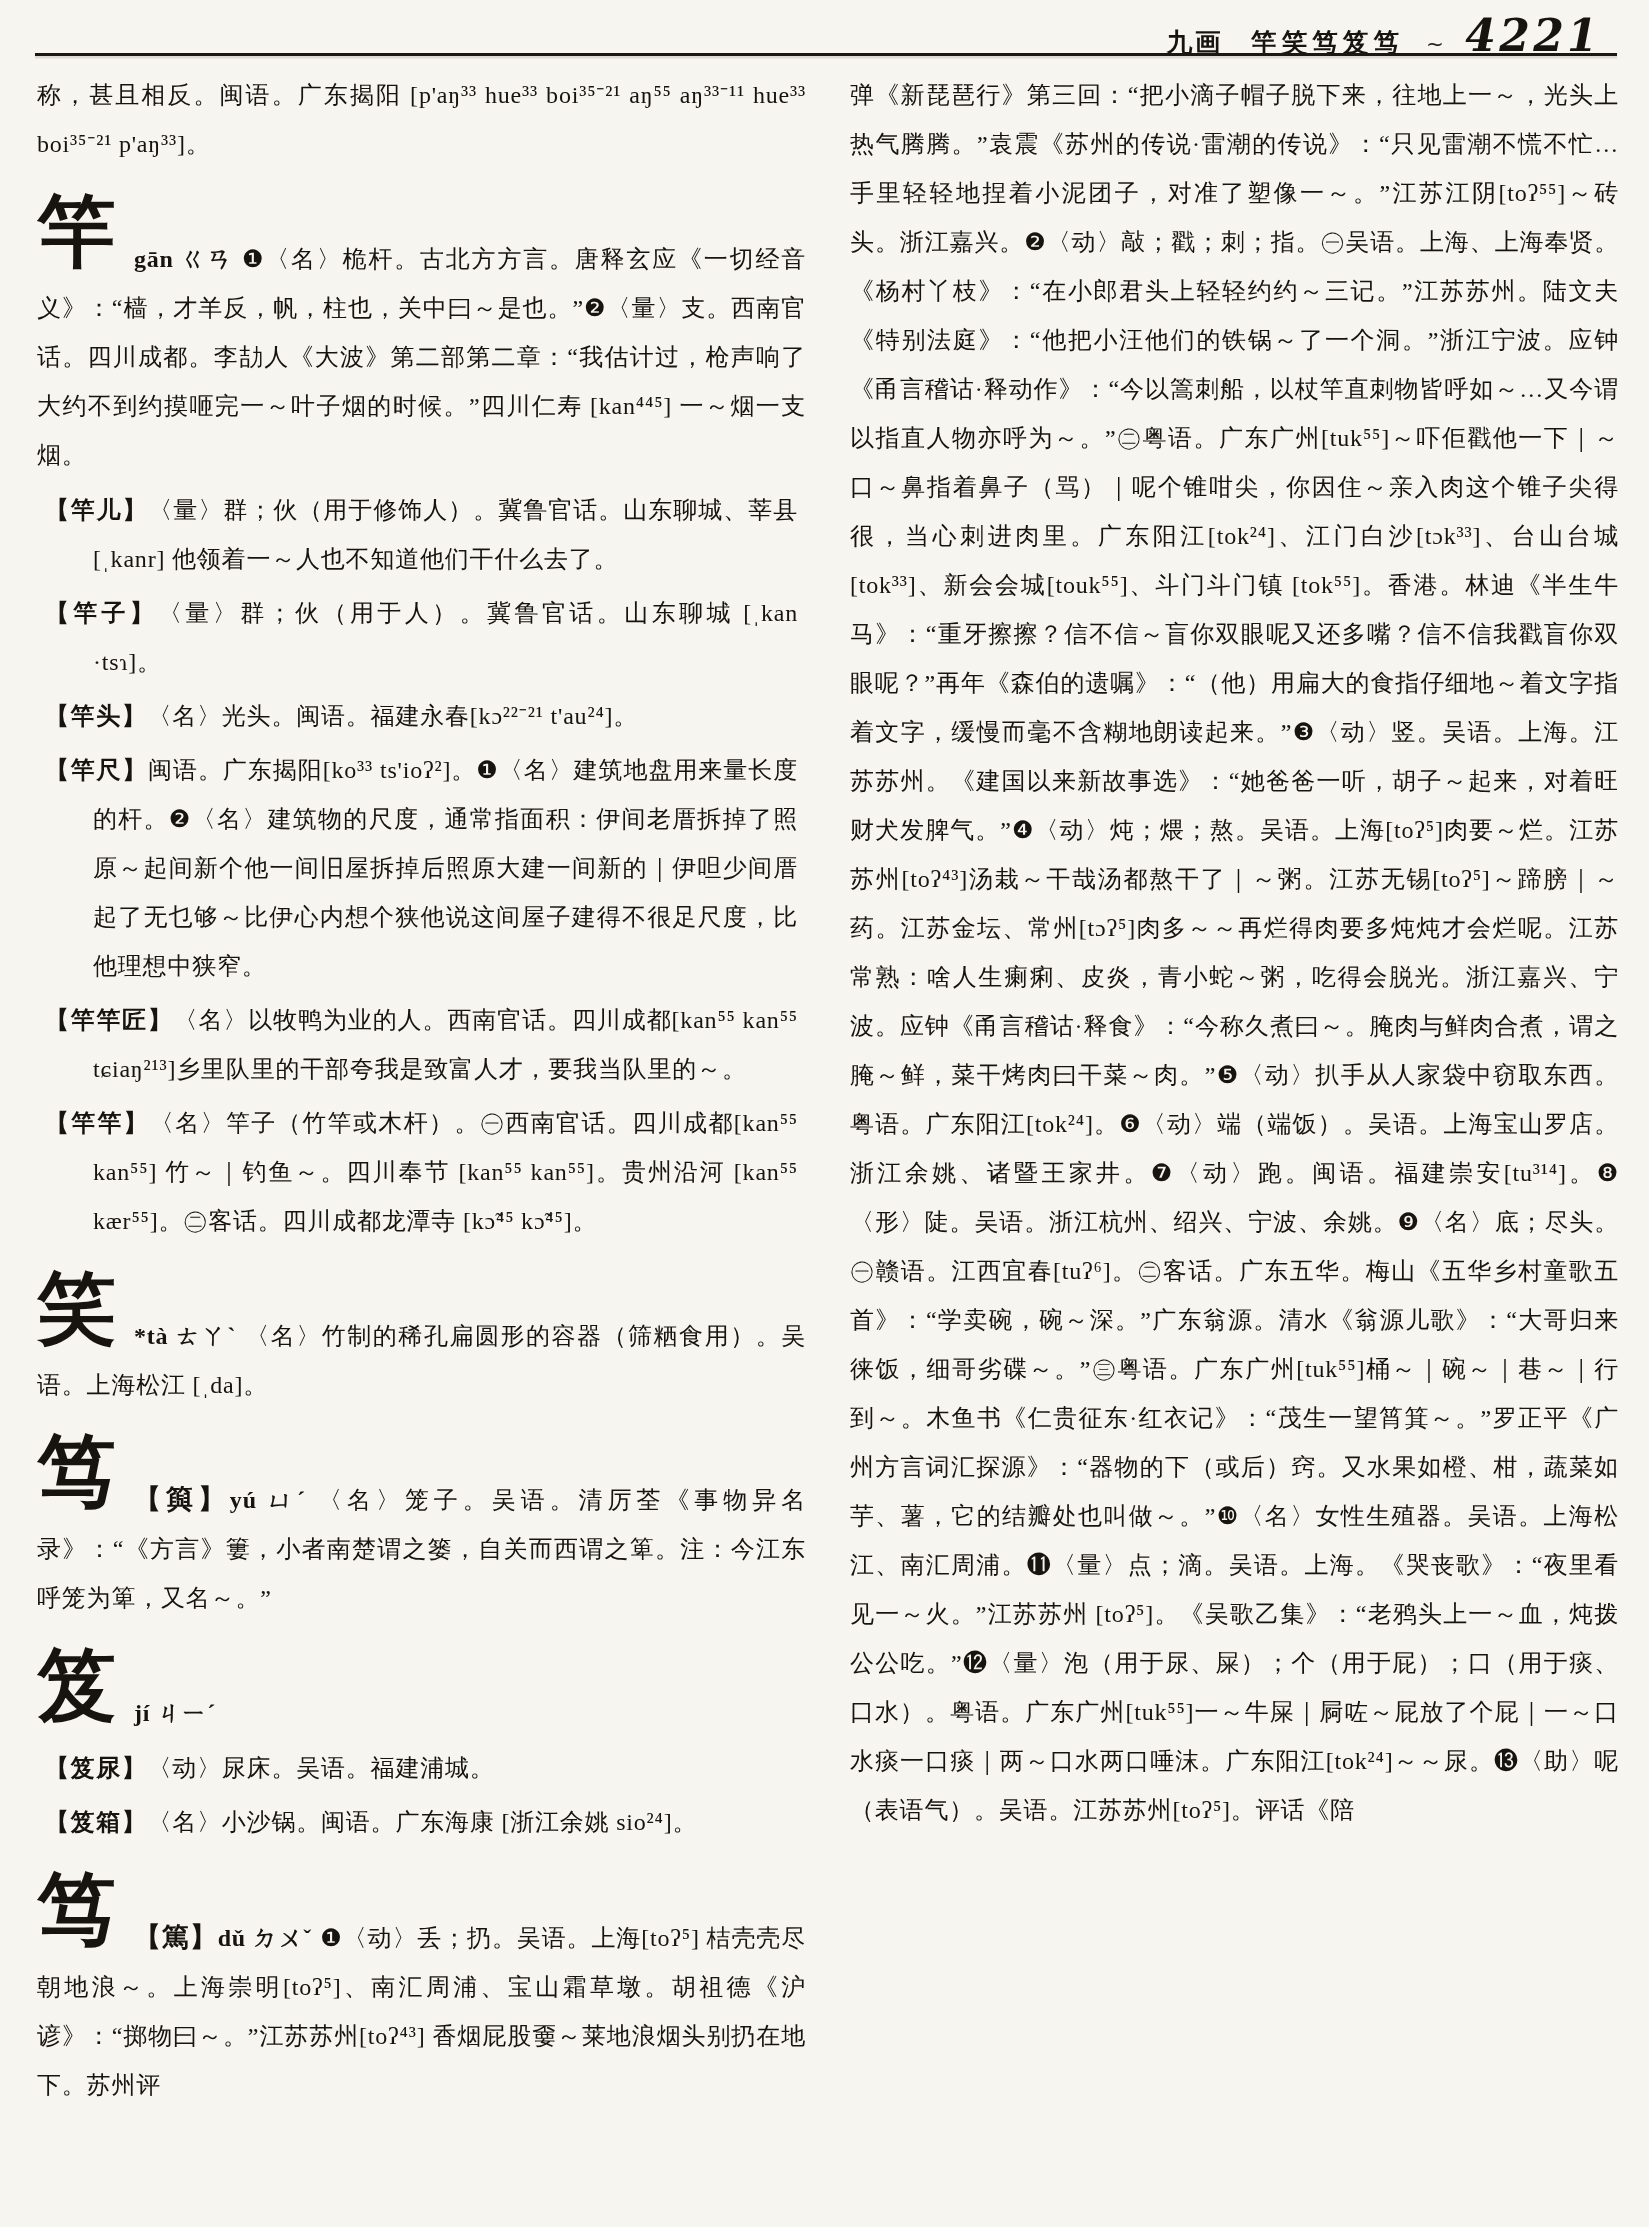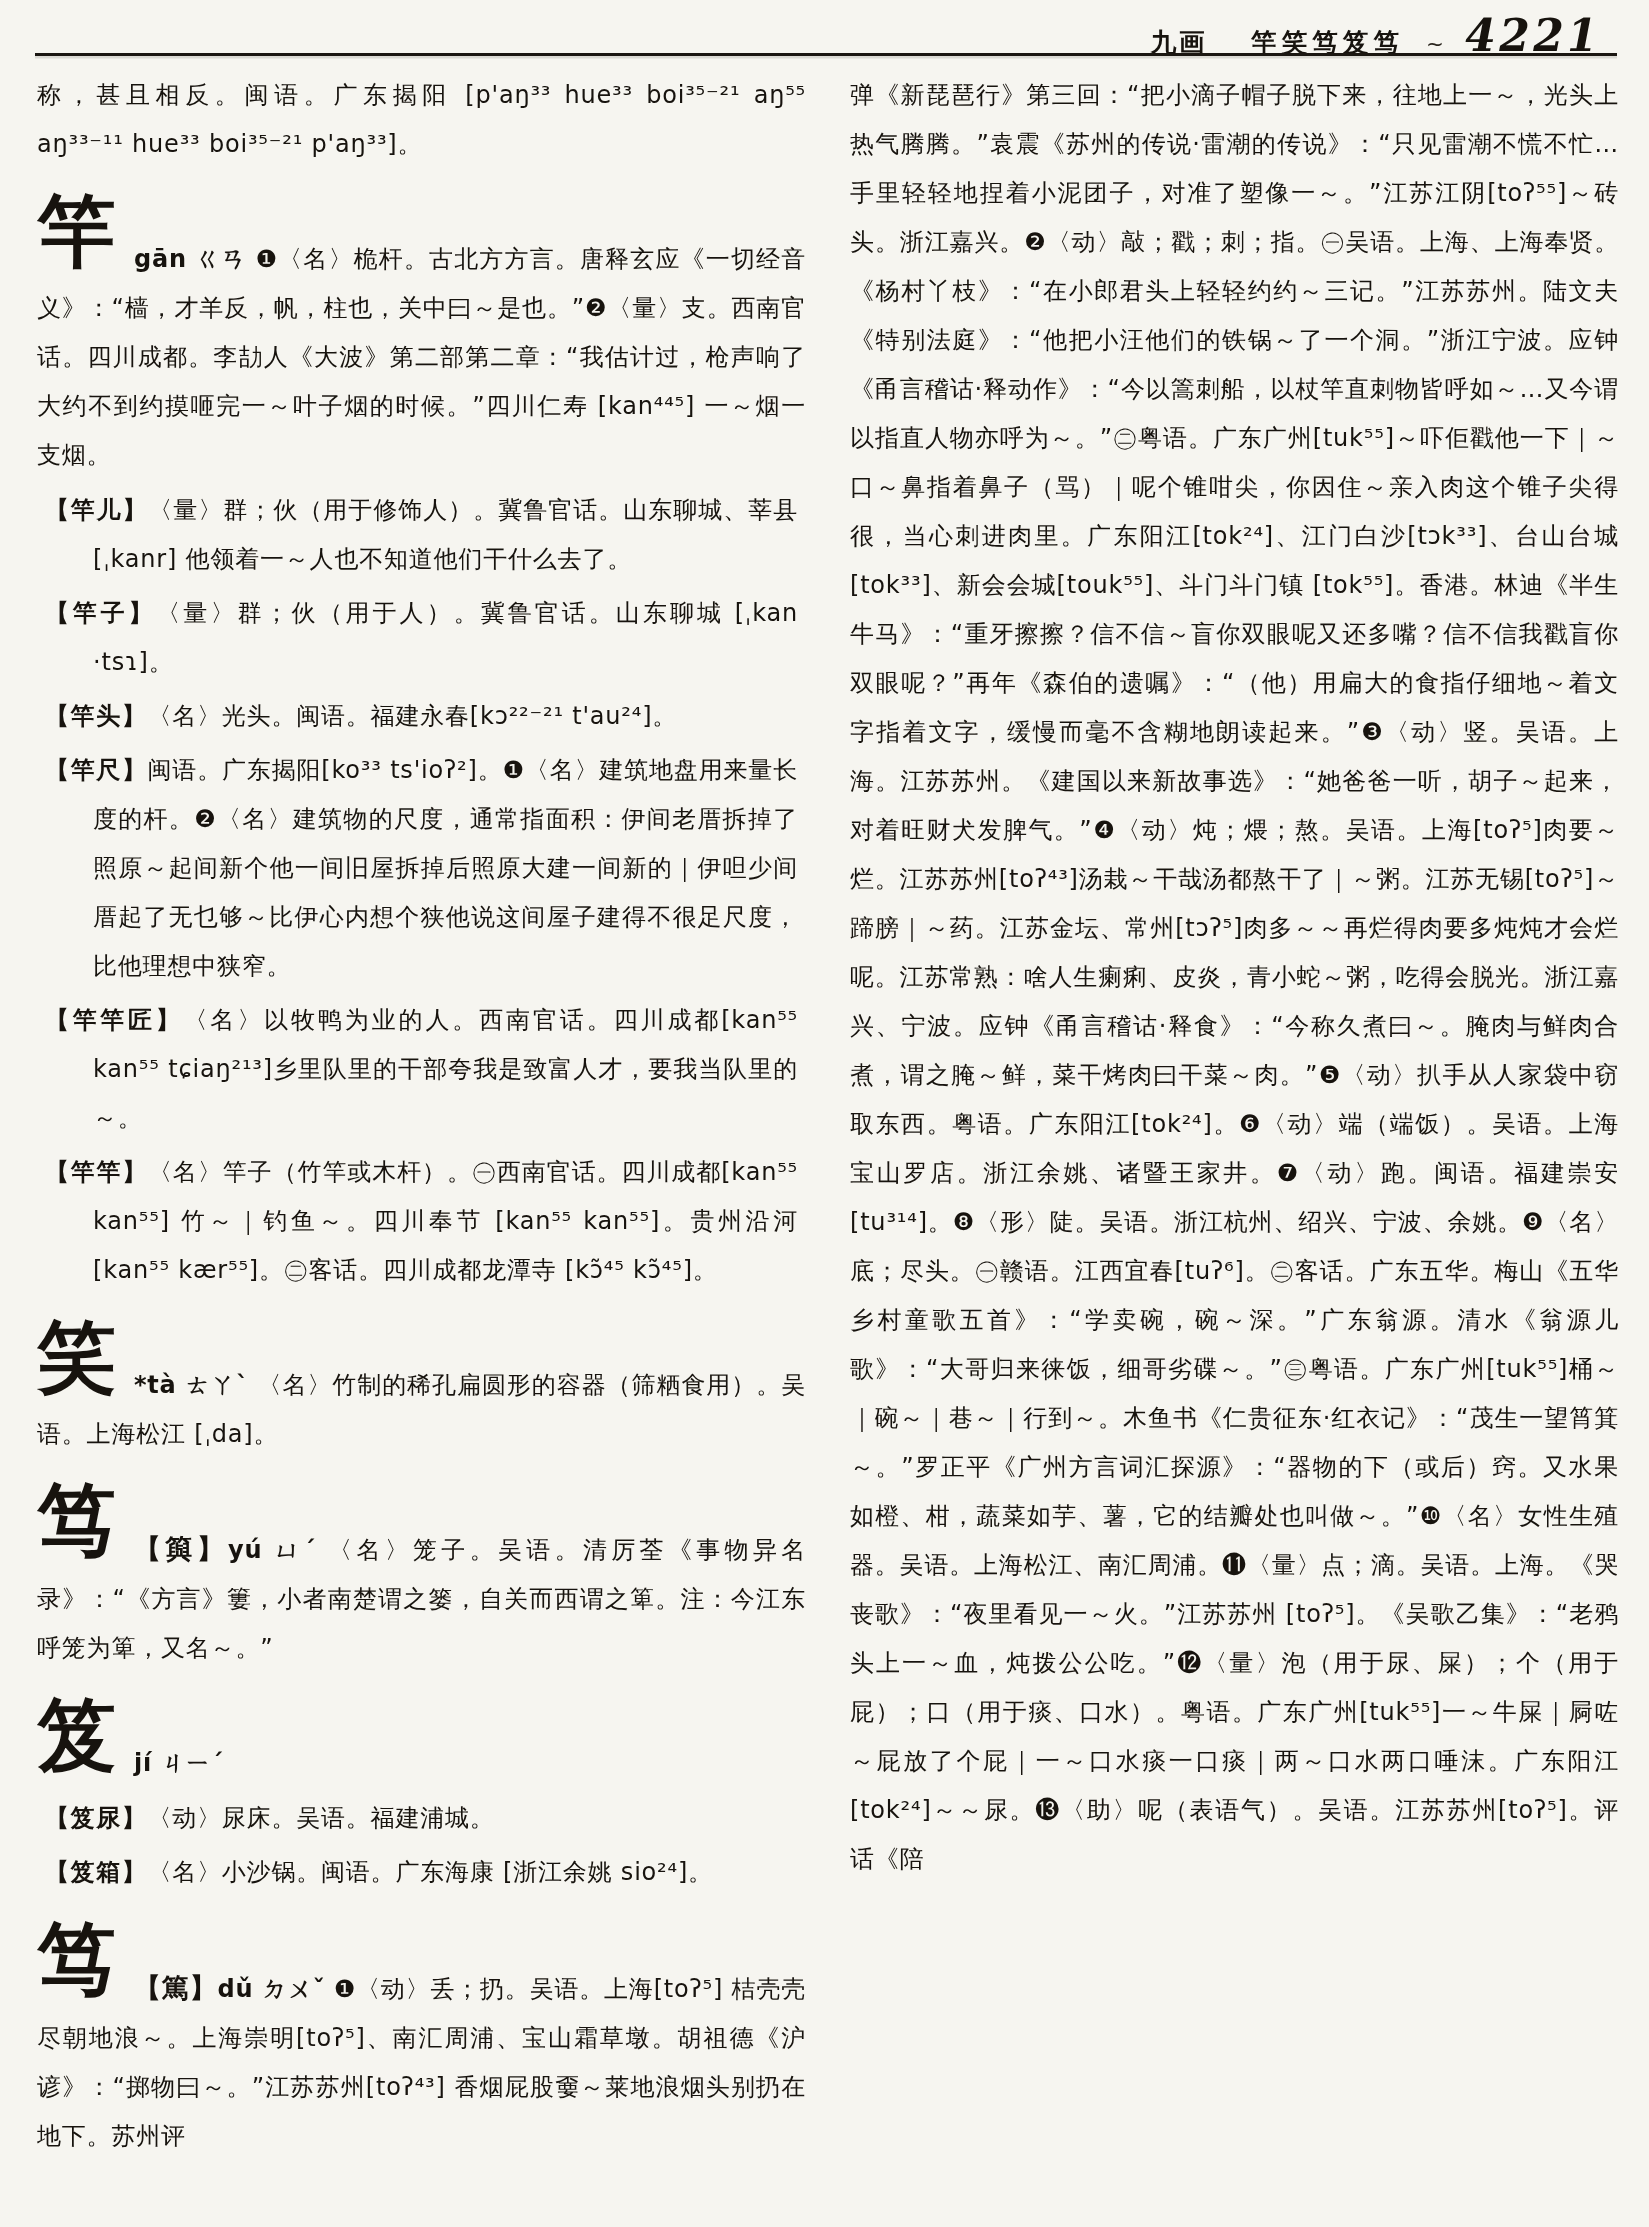--- a/index.html
+++ b/index.html
@@ -11,38 +11,39 @@
   }
   .page{
     position:relative;width:1650px;height:2227px;overflow:hidden;
     background:#f6f5f0;
   }
   
   .header{
     position:absolute;top:10px;left:0;right:49px;
     text-align:right;font-size:25.6px;white-space:nowrap;
   }
-  .header .sec{font-weight:bold;letter-spacing:2.5px;margin-right:44px;}
+  .header .sec{font-weight:bold;letter-spacing:2.5px;margin-right:28px;}
   .header .chars{font-weight:bold;letter-spacing:5px;margin-right:22px;}
   .header .mark{margin-right:21.4px;font-size:21.4px;color:#2a251d;}
   .header .pagenum{
     font-family:"DejaVu Serif",serif;font-style:italic;font-weight:bold;
     font-size:44px;letter-spacing:3.3px;
   }
   .rule{
     position:absolute;top:53px;left:35px;width:1582px;height:3.3px;
     background:#1b1712;
     box-shadow:0 2.5px 0 rgba(27,23,18,.12);
   }
   
   .cols{position:absolute;top:71px;left:37px;width:1582px;height:2145px;}
   .col{
     position:absolute;top:0;width:769px;height:2145px;overflow:hidden;
     font-size:24px;line-height:49px;text-align:justify;
     letter-spacing:0.8px;
+    font-family:Liberation Serif, serif;
   }
   .col.left{left:0;}
   .col.right{left:813px;}
   
   .block{margin:0 0 5px 0;}
   .block.cont{margin-bottom:8.2px;}
   .block.sub{padding-left:48px;text-indent:-48px;margin:5px 8px;}
   .block.entry{margin-top:16.5px;margin-bottom:6.6px;}
   .block.entry::after{content:"";display:block;clear:both;}
   .bigchar{

